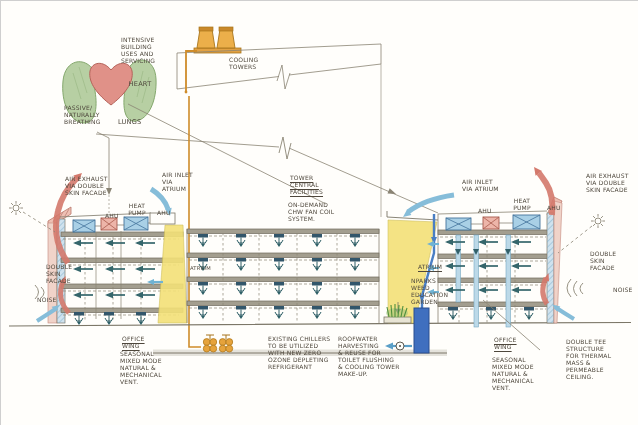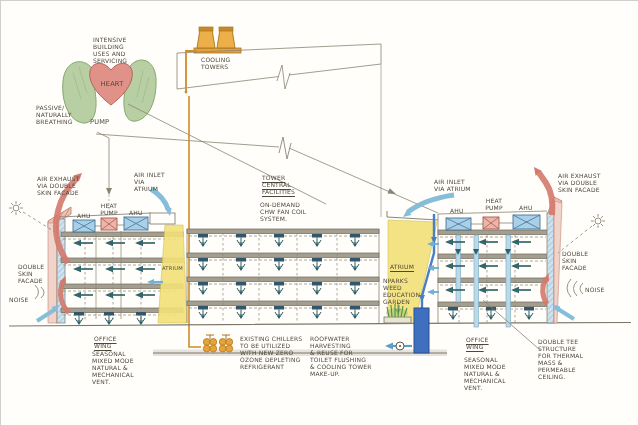--- a/index.html
+++ b/index.html
@@ -1,20 +1,20 @@
 <!DOCTYPE html>
 <html><head>
 <meta charset="utf-8">
 <style>
   html,body{margin:0;padding:0;background:#e9e9e9;}
   #page{position:relative;width:638px;height:425px;background:#fffefb;border:1px solid #cfcfcf;
         overflow:hidden;font-family:"DejaVu Sans",sans-serif;}
   #sketch{position:absolute;left:0;top:0;}
   .lbl{position:absolute;font-size:6px;line-height:1.16;color:#4e473c;letter-spacing:.2px;
-       white-space:pre-line;font-family:"DejaVu Sans",sans-serif;}
+       white-space:pre-line;font-family:"DejaVu Sans",sans-serif;margin-left:28px;}
   .u{text-decoration:underline;text-underline-offset:1.5px;}
   .c{text-align:center;}
   .big{font-size:6.6px;}
 </style>
 </head>
 <body>
 
 <div id="page">
 
 <svg id="sketch" width="638" height="425" viewBox="0 0 638 425" xmlns="http://www.w3.org/2000/svg">
@@ -292,21 +292,21 @@
 </svg>
 
 <div class="lbl" style="left:92px;top:36px;width:50px">INTENSIVE
 BUILDING
 USES AND
 SERVICING</div>
 <div class="lbl big c" style="left:96px;top:80px;width:30px">HEART</div>
 <div class="lbl" style="left:35px;top:104px;width:42px">PASSIVE/
 NATURALLY
 BREATHING</div>
-<div class="lbl big" style="left:89px;top:118px;width:32px">PUMP</div>
+<div class="lbl big" style="left:89px;top:118px;width:32px">LUNGS</div>
 <div class="lbl" style="left:200px;top:56px;width:42px">COOLING
 TOWERS</div>
 <div class="lbl u" style="left:261px;top:174px;width:48px">TOWER
 CENTRAL
 FACILITIES</div>
 <div class="lbl" style="left:259px;top:201px;width:54px">ON-DEMAND
 CHW FAN COIL
 SYSTEM.</div>
 
 <div class="lbl" style="left:36px;top:175px;width:48px">AIR EXHAUST

